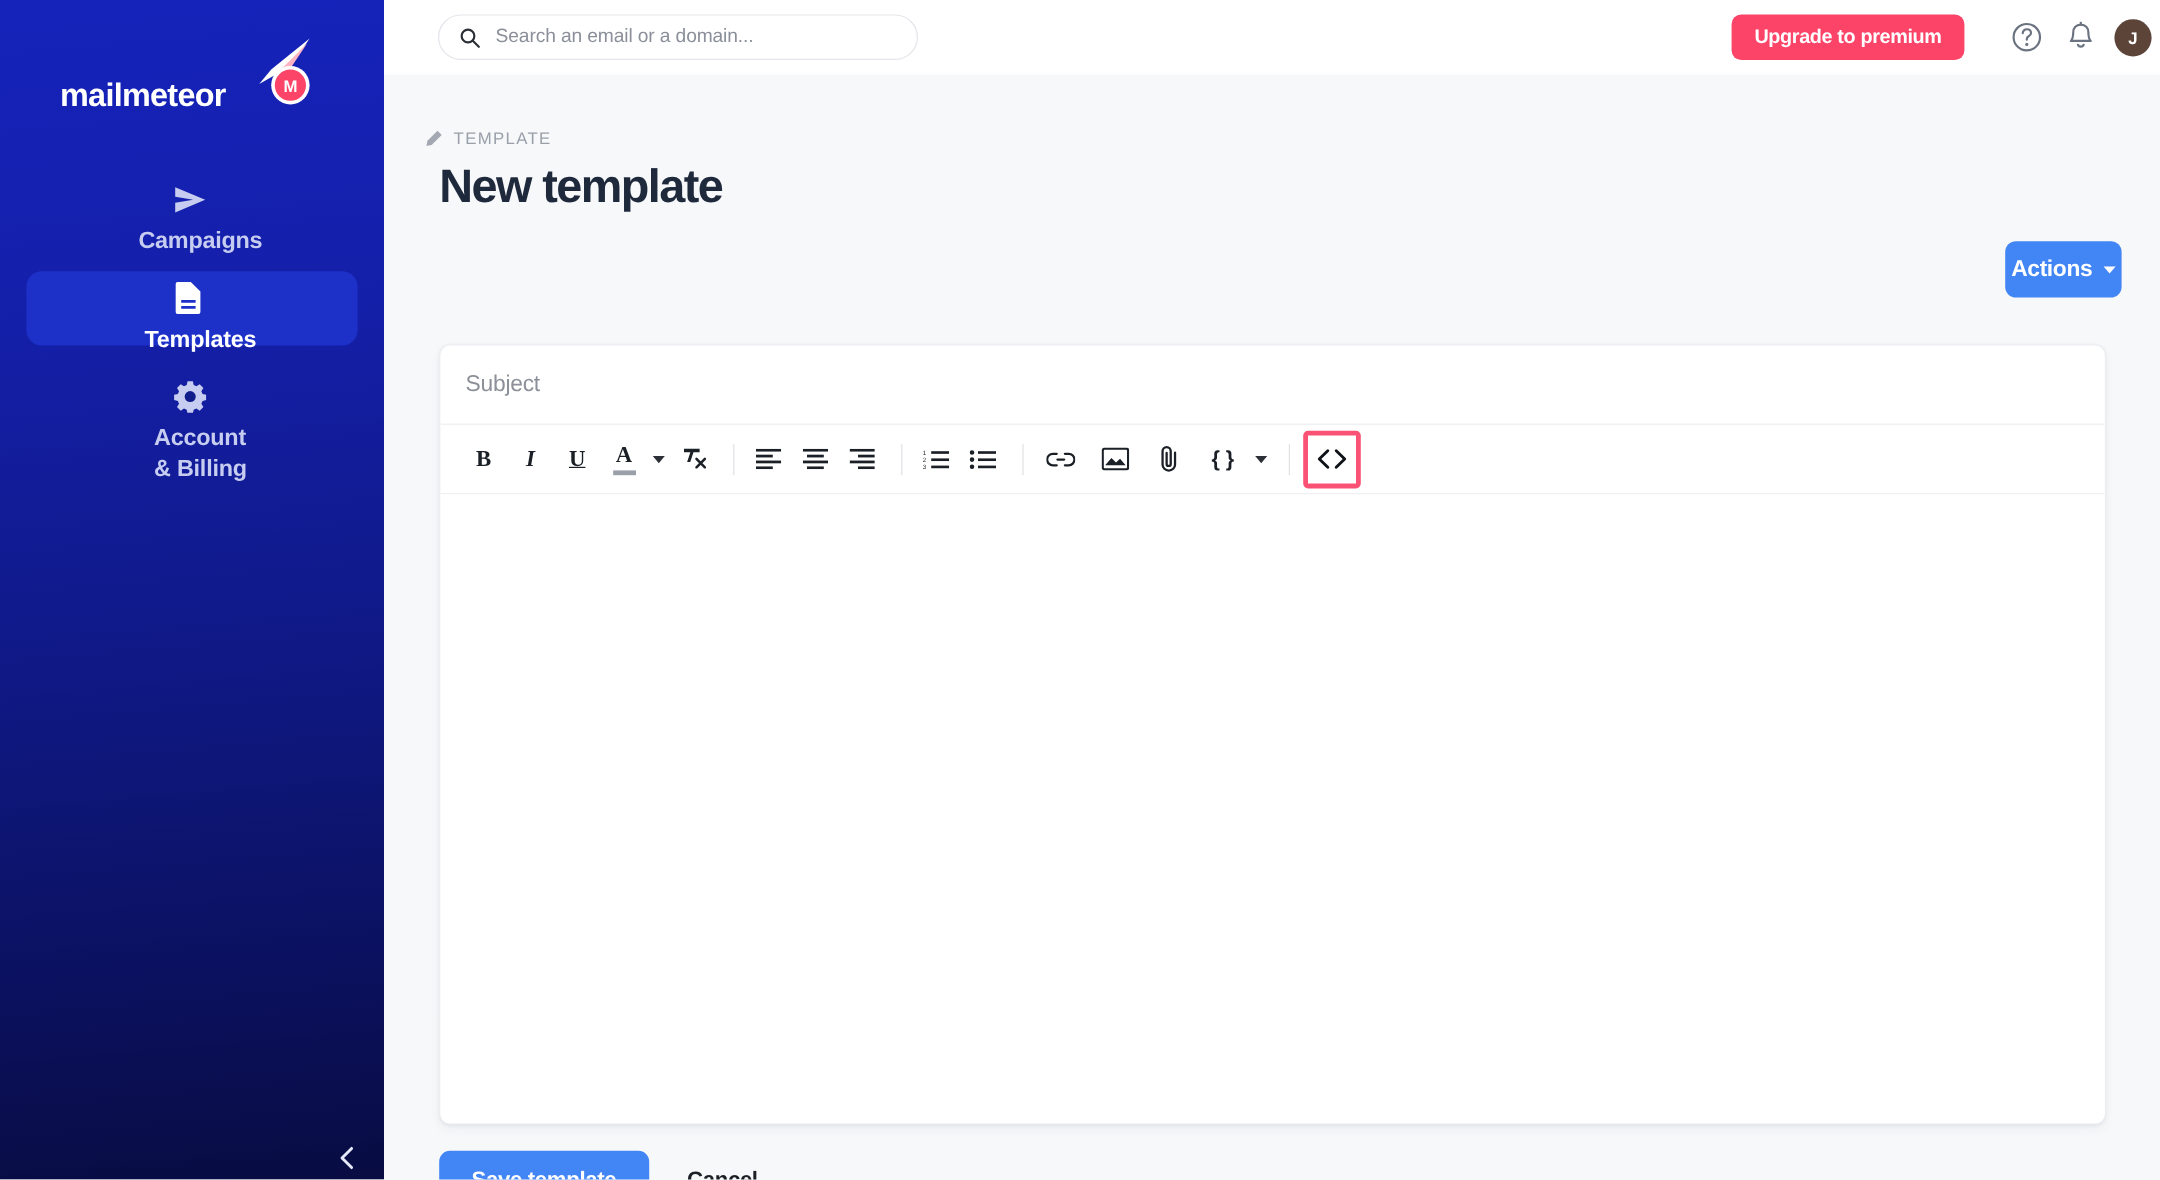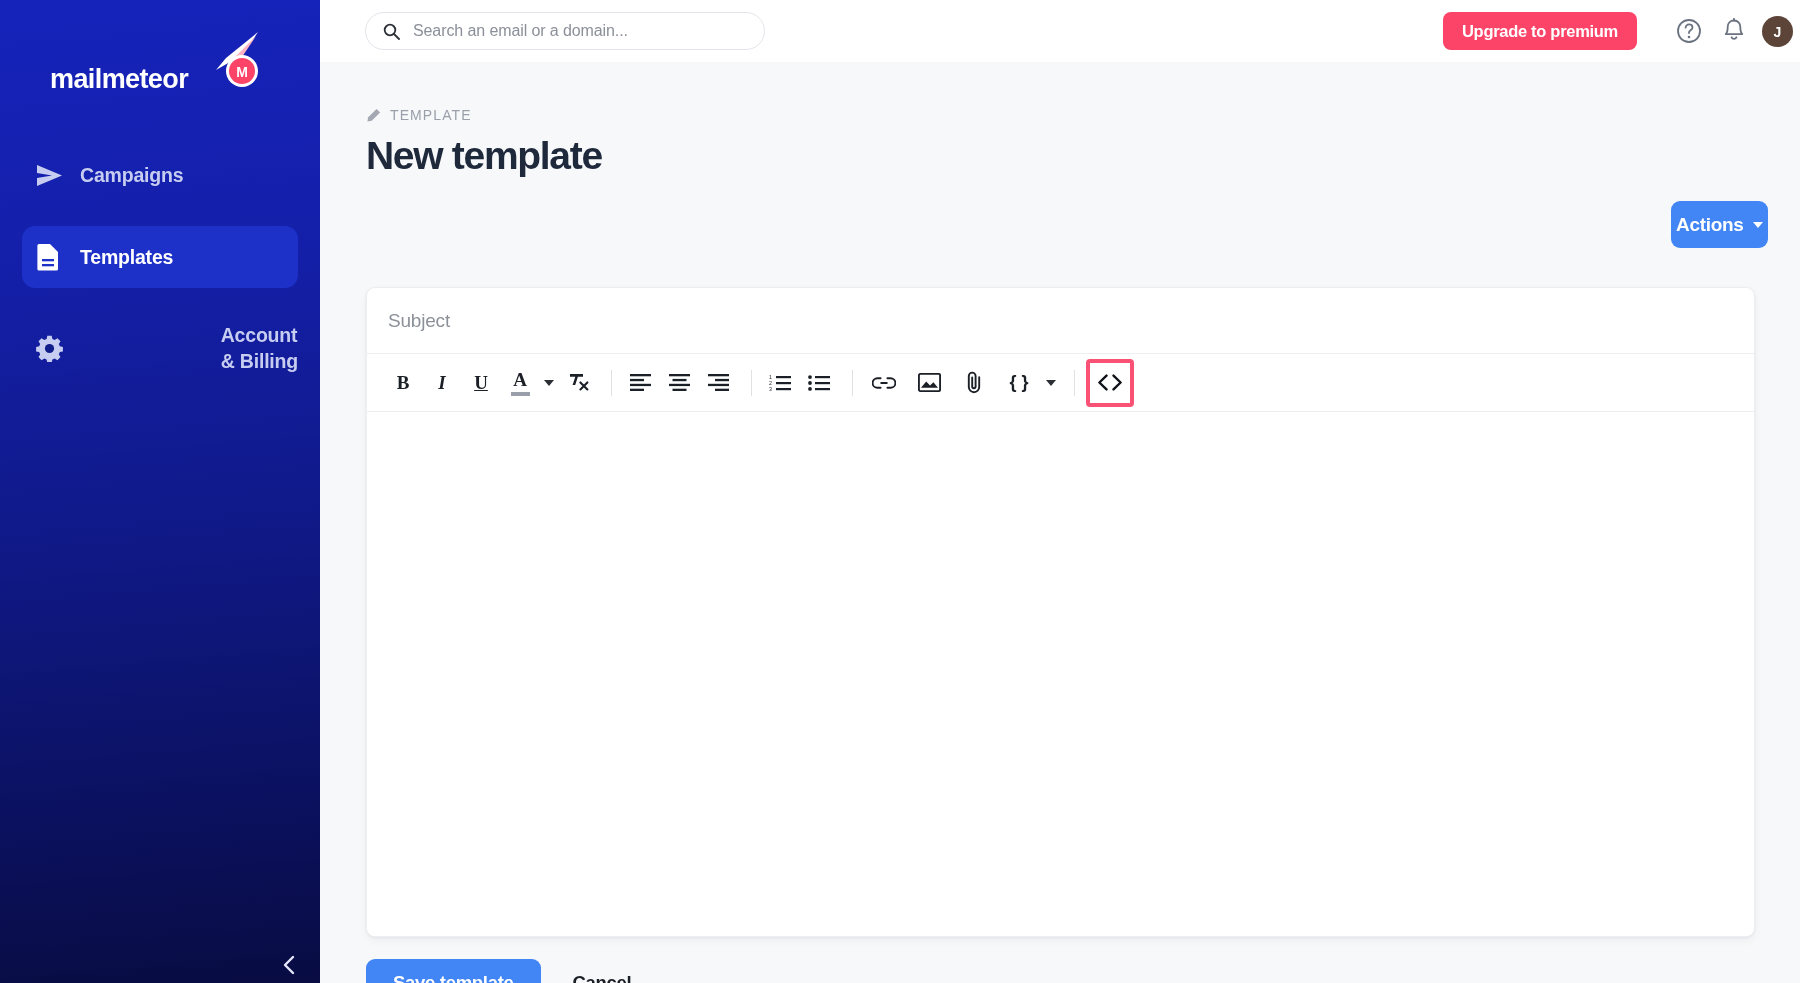--- a/index.html
+++ b/index.html
@@ -31,20 +31,21 @@
 
   .nav { position: absolute; left: 0; top: 144px; width: 320px; }
   .nav-item {
     position: relative;
     display: flex; align-items: center;
     height: 62px;
     margin: 0 22px 20px 22px;
     padding-left: 14px;
     border-radius: 13px;
     cursor: pointer;
+    flex-direction: column;
   }
   .nav-item.active { background: #1d31c9; }
   .nav-ico {
     width: 44px; flex: 0 0 44px;
     display: flex; align-items: center; justify-content: flex-start;
   }
   .nav-ico svg { display: block; }
   .nav-label {
     font-size: 19.5px; font-weight: 700; color: #c7cdf0;
     letter-spacing: -0.2px; line-height: 1.35;
@@ -97,21 +98,21 @@
     width: 31px; height: 31px; border-radius: 50%;
     background: #5c4439; color: #fff;
     display: flex; align-items: center; justify-content: center;
     font-size: 14px; font-weight: 600; cursor: pointer;
   }
 
   
   .content { position: relative; padding: 0; }
 
   .breadcrumb {
-    position: absolute; left: 46px; top: 45px;
+    position: absolute; left: 34px; top: 45px;
     display: flex; align-items: center; gap: 9px;
   }
   .breadcrumb .bc-label {
     font-size: 14px; color: #9aa0aa; letter-spacing: 1.1px; font-weight: 400;
   }
   .page-title {
     position: absolute; left: 46px; top: 72px;
     font-size: 39px; font-weight: 700; color: #1e293b;
     letter-spacing: -1.3px;
     text-align: right;

